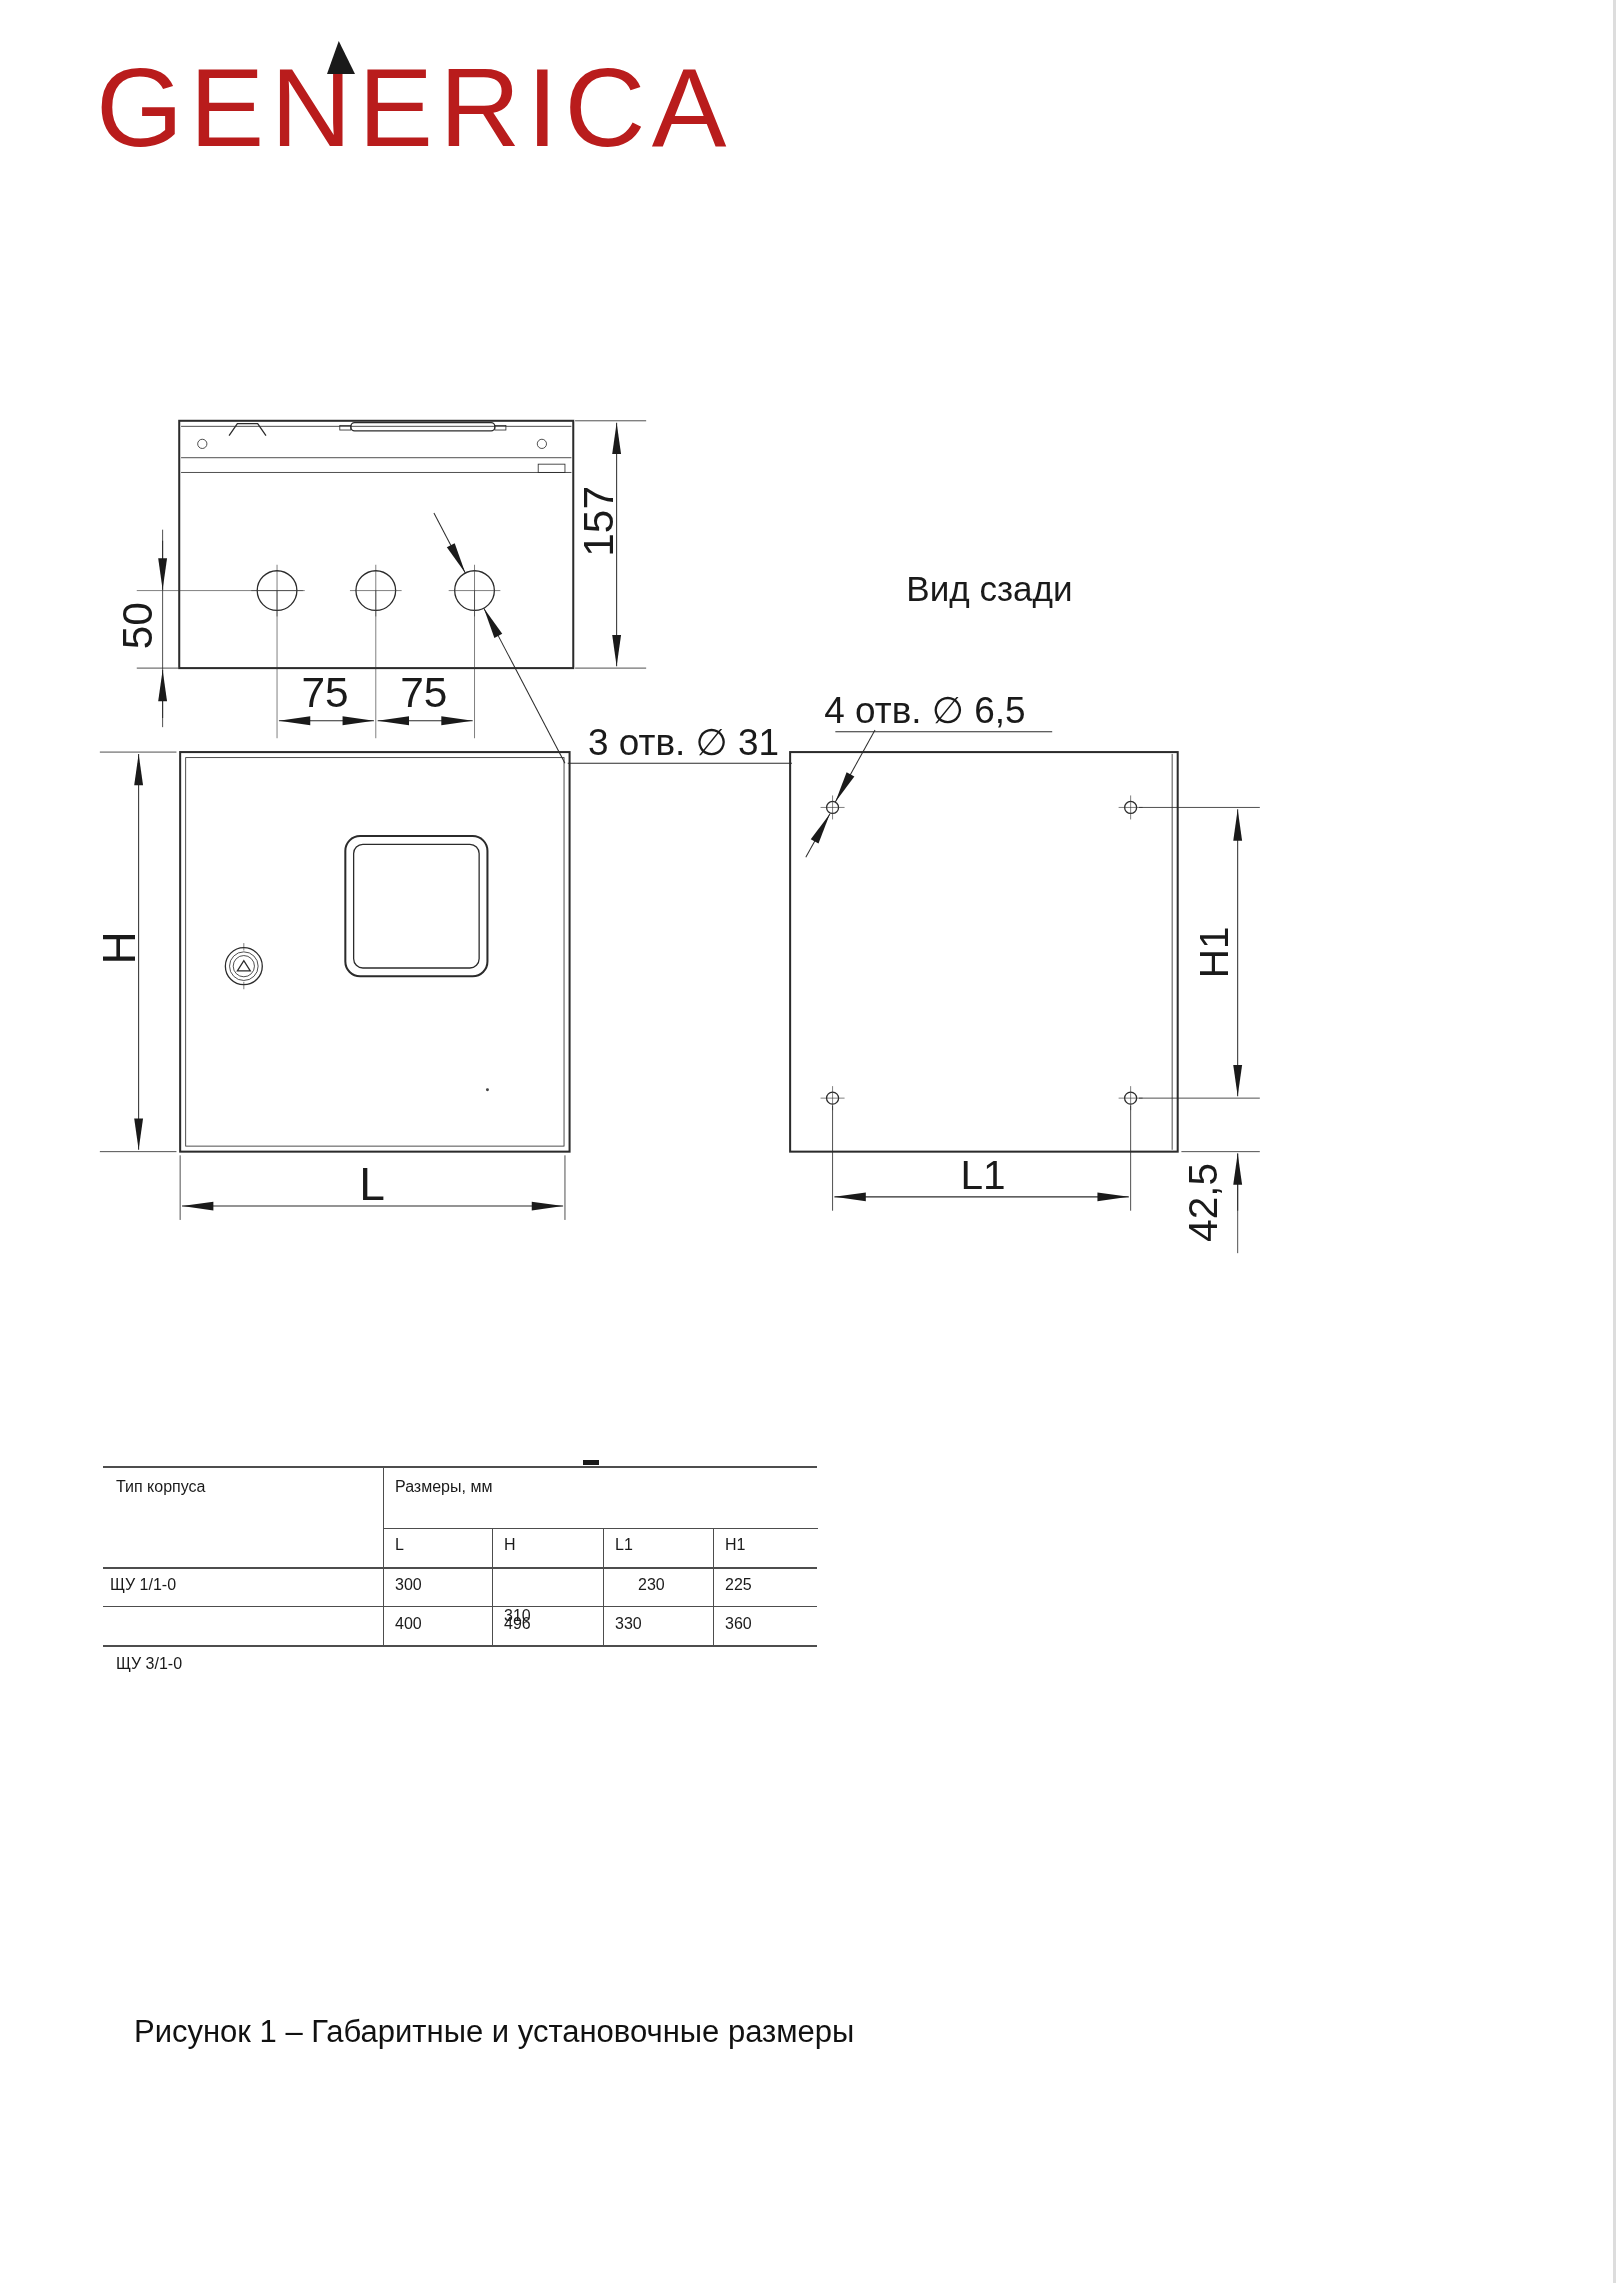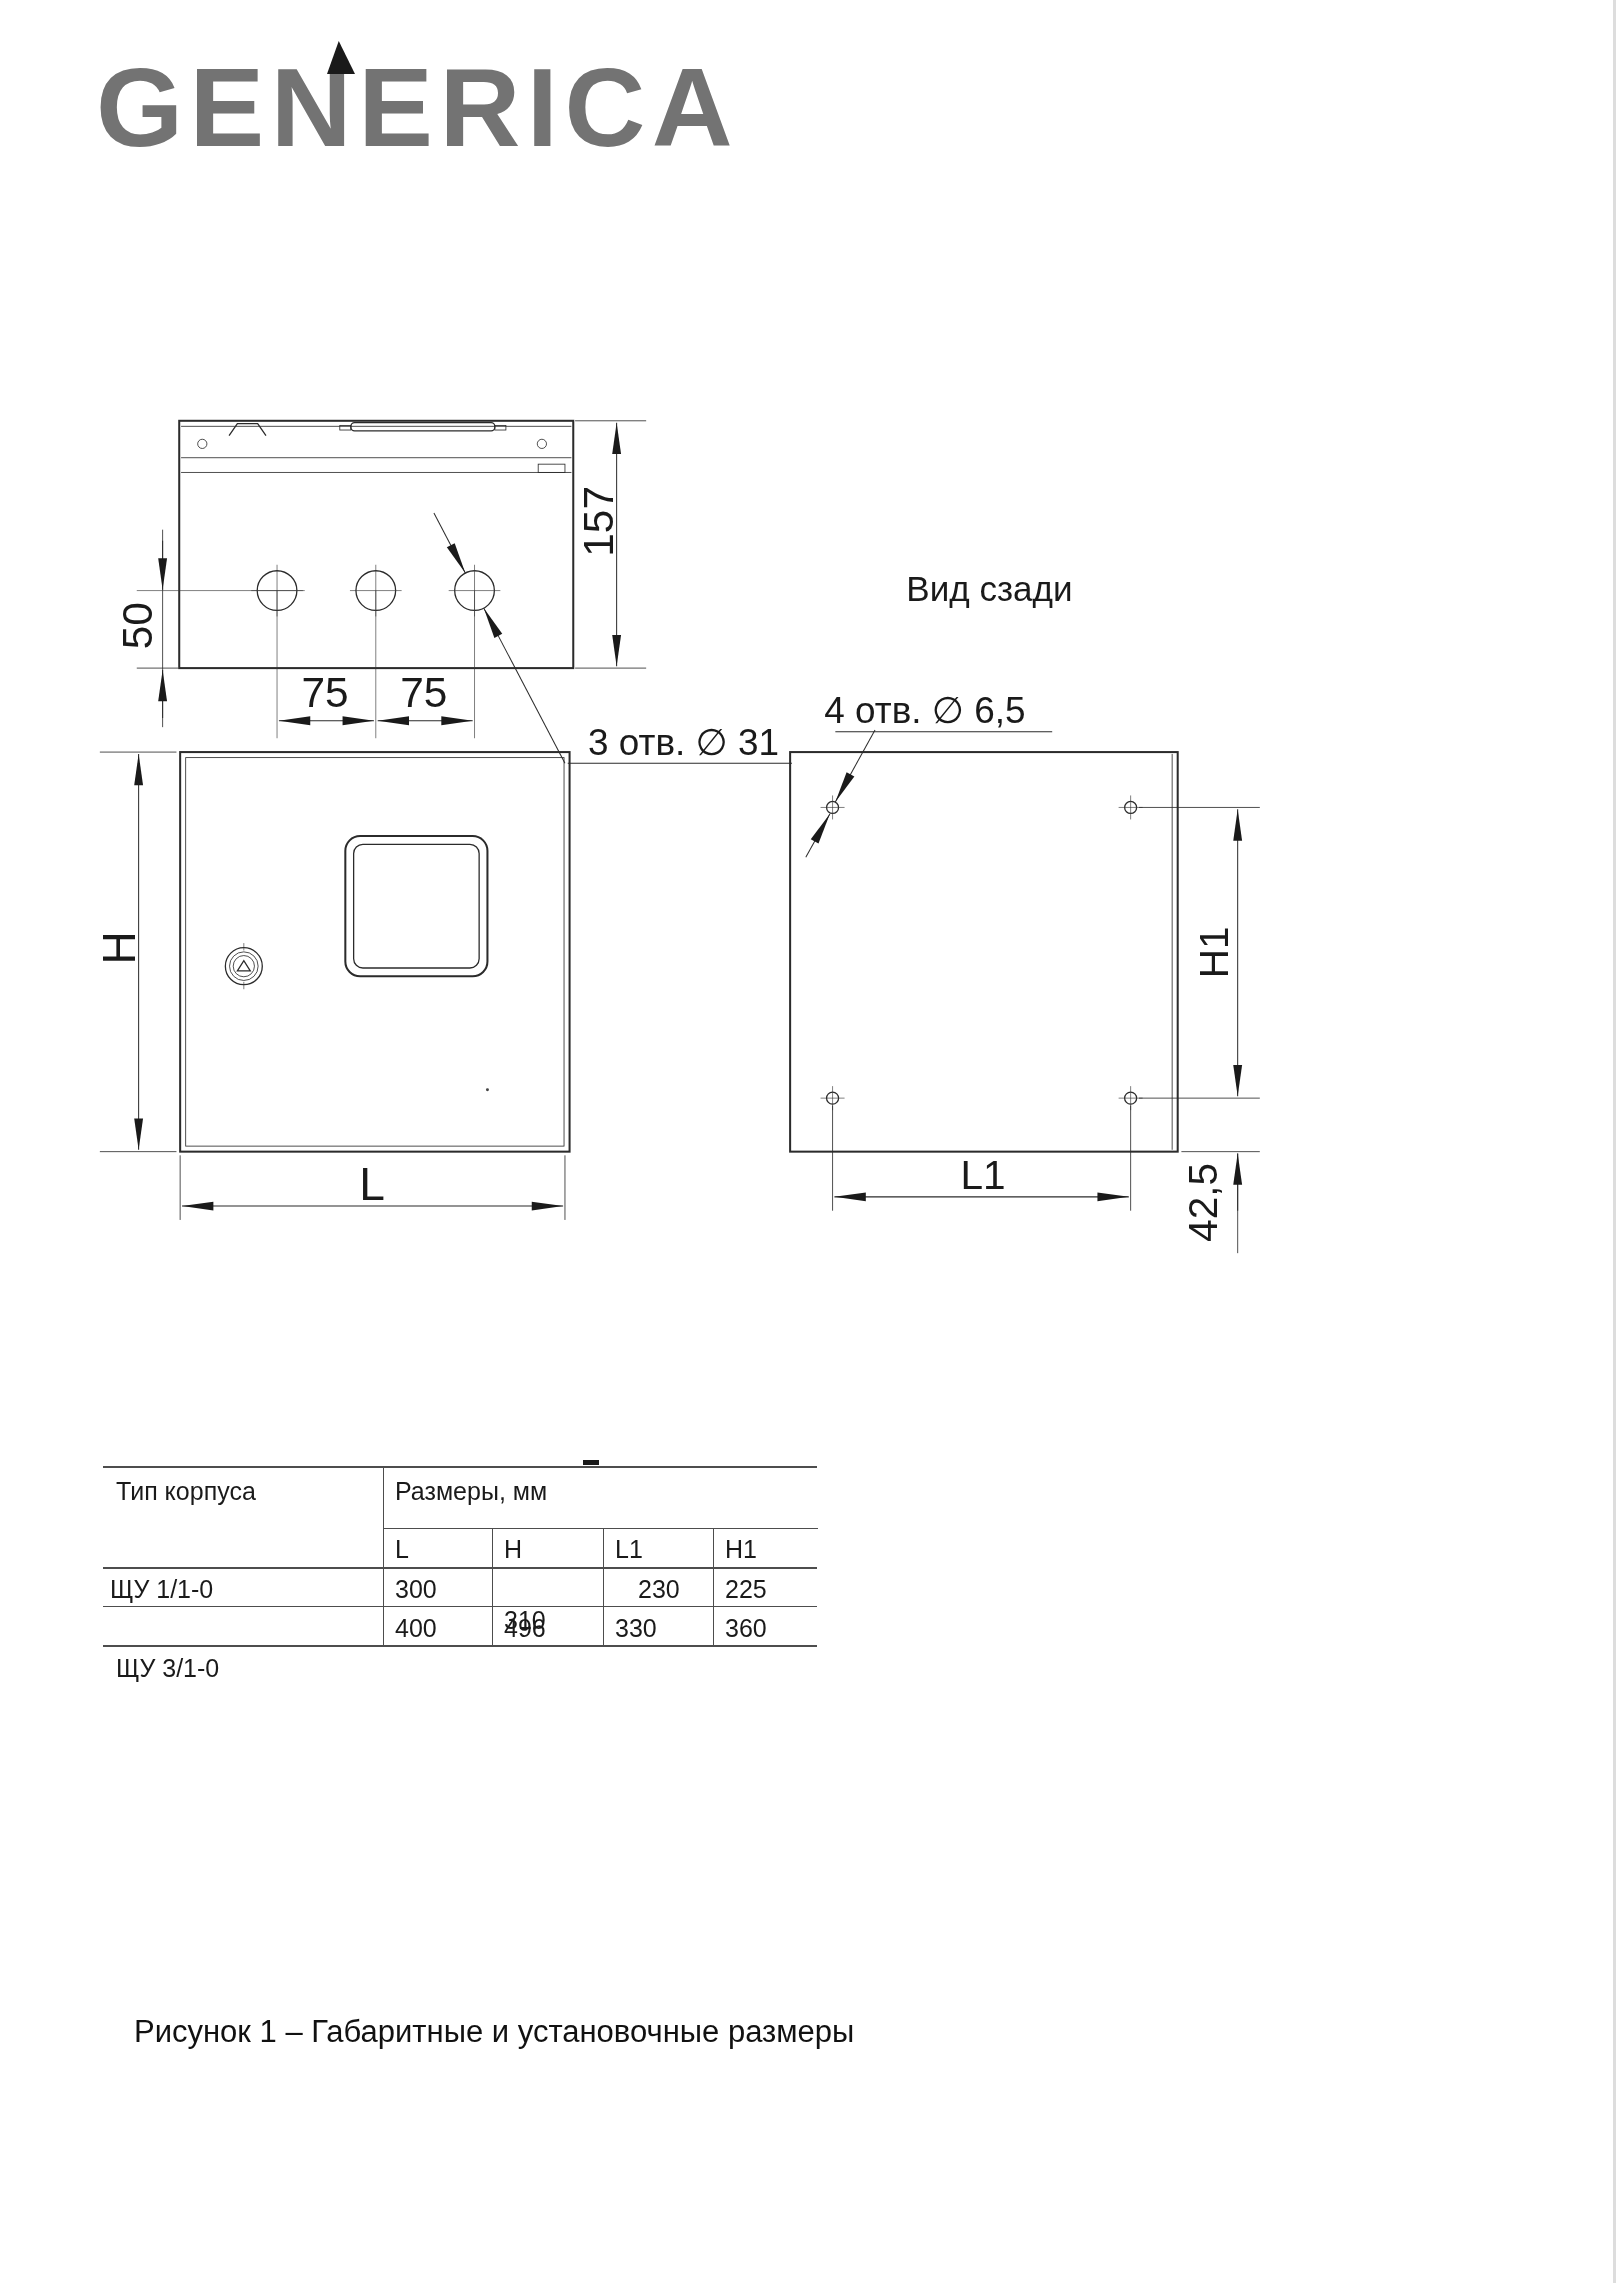--- a/index.html
+++ b/index.html
@@ -3,39 +3,39 @@
 <meta charset="utf-8">
 <style>
   html,body{margin:0;padding:0;background:#fff;}
   .page{
     position:relative;width:1619px;height:2283px;background:#ffffff;overflow:hidden;
     font-family:"Liberation Sans","DejaVu Sans",sans-serif;color:#1a1a1a;
   }
   
   .logo{position:absolute;left:96px;top:52px;height:111px;}
   .logo span{
-    font-size:112px;font-weight:700;letter-spacing:6.5px;color:#737373;line-height:1;
+    font-size:112px;font-weight:400;letter-spacing:6.5px;color:#b91c1c;line-height:1;
     font-family:"Liberation Sans","DejaVu Sans",sans-serif;
   }
   .n-peak{
     position:absolute;left:231px;top:-11px;width:28px;height:33px;background:#1a1a1a;
     clip-path:polygon(42% 0%, 100% 100%, 0% 100%);
   }
   
   .draw{position:absolute;left:0;top:0;width:1619px;height:2283px;}
   .draw .s2{fill:none;stroke:#2b2b2b;stroke-width:2.2px;}
   .draw .s1{fill:none;stroke:#2b2b2b;stroke-width:1.4px;}
   .draw .s0{fill:none;stroke:#2b2b2b;stroke-width:0.9px;}
   .draw .cl{fill:none;stroke:#3a3a3a;stroke-width:0.7px;}
   .draw .dim{fill:none;stroke:#2b2b2b;stroke-width:1.1px;}
   .draw text{fill:#1a1a1a;font-family:"Liberation Sans","DejaVu Sans",sans-serif;}
   .t50{font-size:50px;} .t46{font-size:46px;} .t44{font-size:44px;}
   .t40{font-size:40px;} .t38{font-size:38px;}
   
-  .dim-table{position:absolute;left:103px;top:1466px;width:714px;height:181px;font-size:25px;}
+  .dim-table{position:absolute;left:103px;top:1466px;width:714px;height:181px;font-size:16px;}
   .tl{position:absolute;background:#4d4d4d;}
   .tcell{position:absolute;white-space:nowrap;line-height:1.1;}
   .tick-artifact{position:absolute;left:583px;top:1460px;width:15.7px;height:4.6px;background:#1a1a1a;}
   
   .caption{position:absolute;left:134px;top:2014px;font-size:31px;color:#111;white-space:nowrap;}
   .page-edge{position:absolute;left:1613px;top:0;width:2.8px;height:2283px;background:#dddddd;}
 </style>
 </head>
 <body>
 

